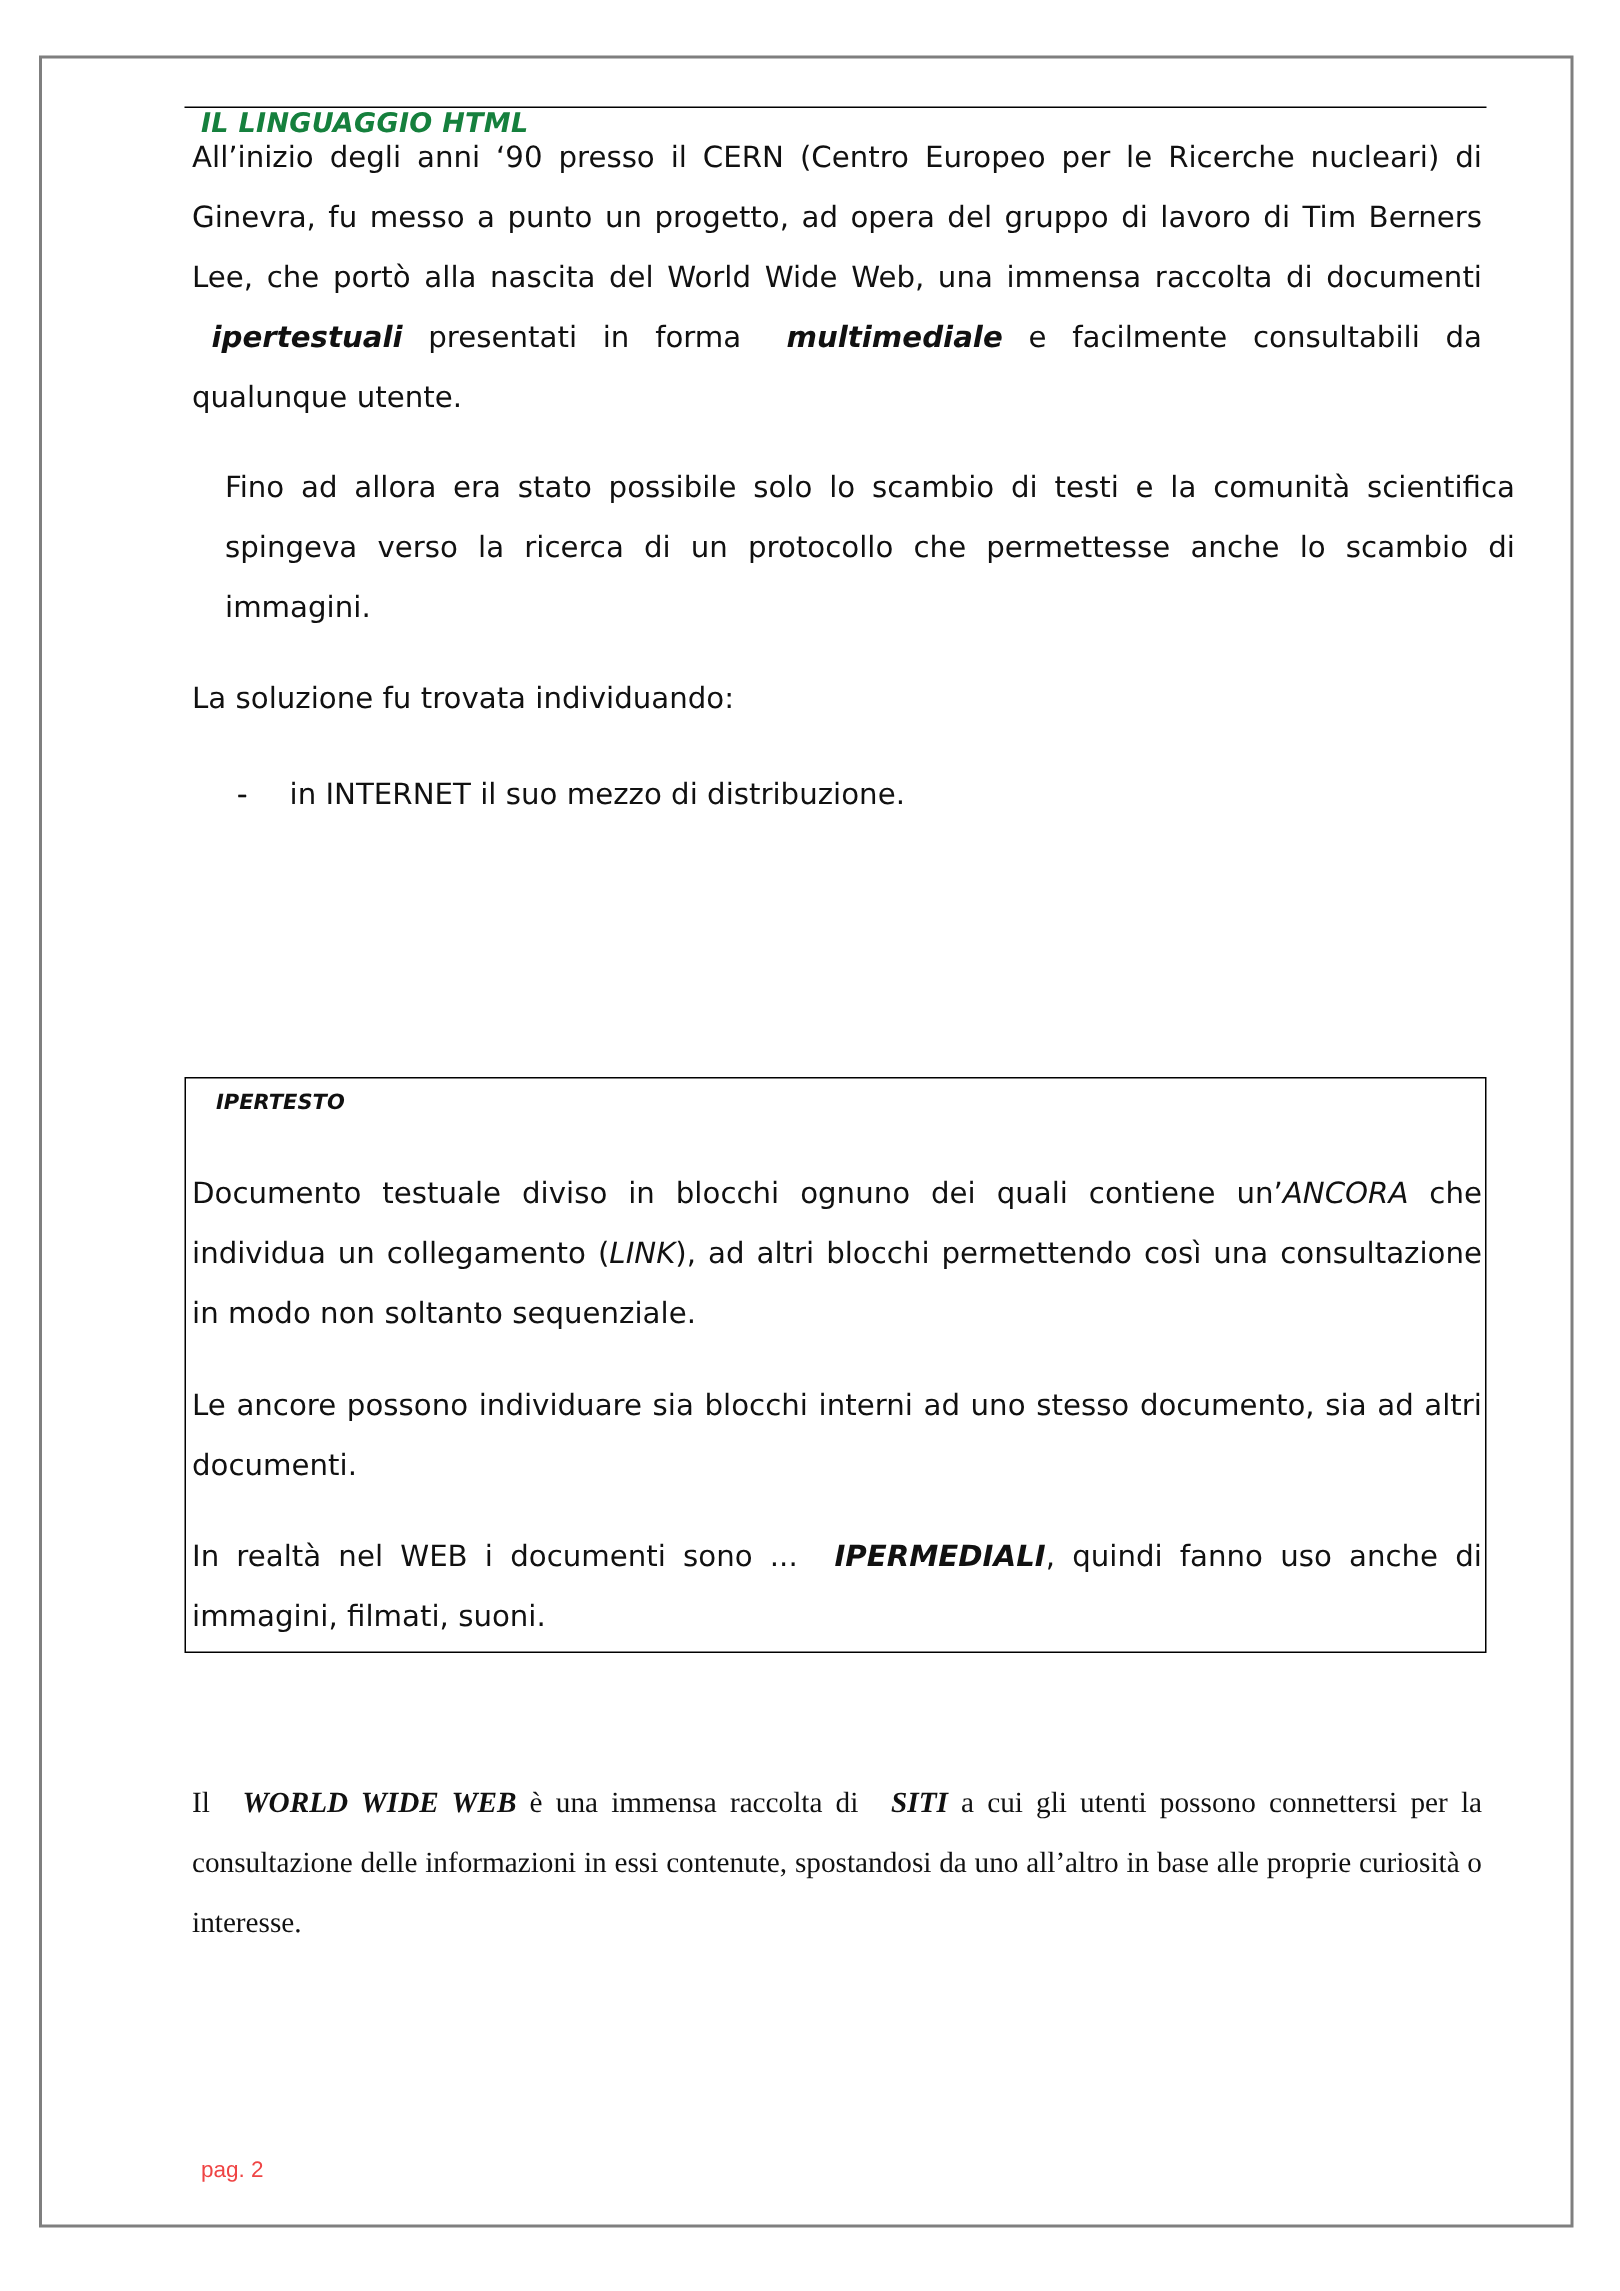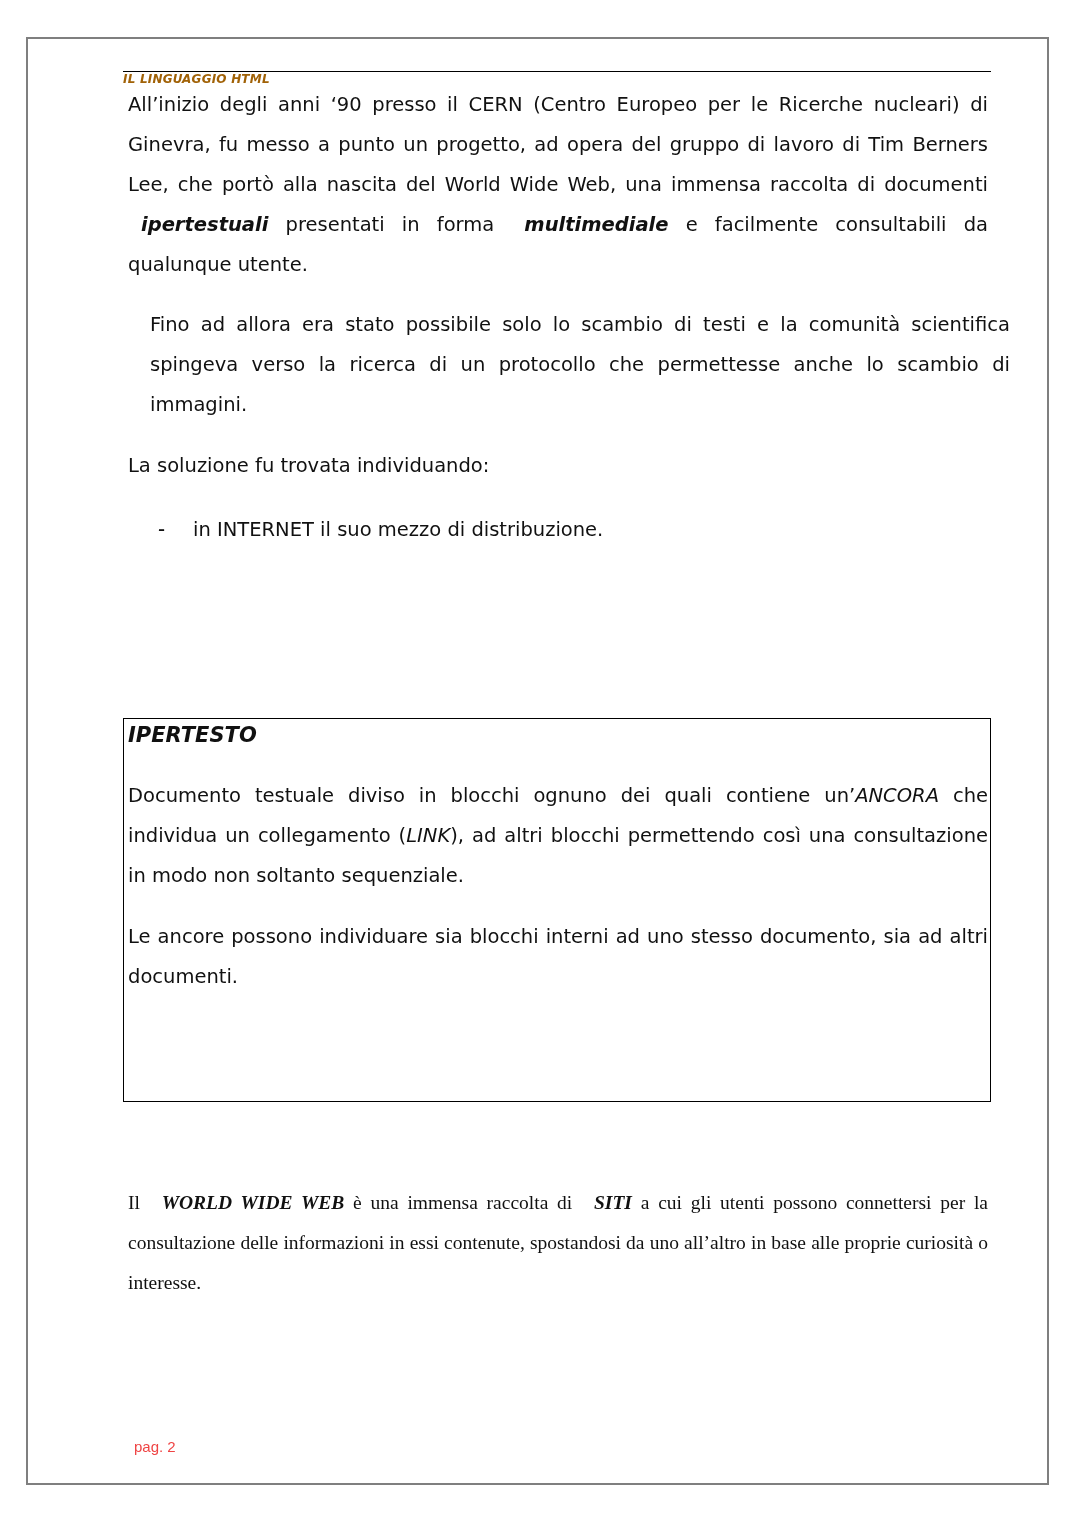--- a/index.html
+++ b/index.html
@@ -1,29 +1,29 @@
 <!DOCTYPE html>
 <html><head>
 <meta charset="utf-8">
 <style>
   html, body { margin: 0; padding: 0; background: #ffffff; }
   body { width: 1080px; height: 1527px; position: relative; overflow: hidden; font-family: "DejaVu Sans", sans-serif; color: #111111; }
   .page-frame { position: absolute; left: 26px; top: 37px; width: 1019px; height: 1444px; border: 2px solid #7f7f7f; box-sizing: content-box; }
   .header-line { position: absolute; left: 123px; top: 71px; width: 868px; height: 0; border-top: 1.5px solid #000; }
-  .header-title { position: absolute; left: 123px; top: 72px; font-family: "DejaVu Sans", sans-serif; font-weight: bold; font-style: italic; font-size: 12px; letter-spacing: 0.2px; color: #a16207; }
+  .header-title { position: absolute; left: 134px; top: 72px; font-family: "DejaVu Sans", sans-serif; font-weight: bold; font-style: italic; font-size: 18px; letter-spacing: 0.2px; color: #15803d; }
   .body-text { font-size: 19.5px; line-height: 40px; text-align: justify; }
   .para { position: absolute; left: 128px; width: 860px; margin: 0; }
   .p1 { top: 85px; }
   .p2 { top: 305px; margin-left: 22px; }
   .p3 { top: 446px; }
   .list { position: absolute; left: 128px; width: 860px; top: 510px; margin: 0; padding: 0; list-style: none; }
   .list li { position: relative; padding-left: 65px; }
   .list li .dash { position: absolute; left: 30px; top: 0; }
   .box { position: absolute; left: 123px; top: 718px; width: 866px; height: 382px; border: 1.5px solid #000; }
-  .box-title { position: absolute; left: 4px; top: 0px; font-weight: bold; font-style: italic; font-size: 21px; line-height: 32px; }
+  .box-title { position: absolute; left: 20px; top: 0px; font-weight: bold; font-style: italic; font-size: 14px; line-height: 32px; }
   .box-para { position: absolute; left: 4px; width: 860px; margin: 0; }
   .bp1 { top: 57px; }
   .bp2 { top: 198px; }
   .bp3 { top: 299px; }
   .p4 { top: 1183px; font-family: Liberation Serif, serif; }
   .bi { font-weight: bold; font-style: italic; margin-left: 13px; }
   .it { font-style: italic; }
   .page-num { position: absolute; left: 134px; top: 1438px; font-family: "Liberation Sans", sans-serif; font-size: 15px; color: #ef4444; }
 </style>
 </head>
@@ -42,17 +42,18 @@
 
 <ul class="list body-text">
   <li><span class="dash">-</span></li>
   <li><span class="dash">-</span><span>in INTERNET il suo mezzo di distribuzione.</span></li>
 </ul>
 
 <div class="box">
   <div class="box-title">IPERTESTO</div>
   <p class="box-para bp2 body-text">Le ancore possono individuare sia blocchi interni ad uno stesso documento, sia ad altri documenti.</p>
   <p class="box-para bp1 body-text"><span>Documento testuale diviso in blocchi ognuno dei quali contiene un’</span><span class="it">ANCORA</span><span> che individua un collegamento (</span><span class="it">LINK</span><span>), ad altri blocchi permettendo così  una consultazione in modo non soltanto sequenziale.</span></p>
+  <p class="box-para bp3 body-text"><span>In realtà nel WEB i documenti sono ... </span><span class="bi">IPERMEDIALI</span><span>, quindi fanno uso anche di immagini, filmati, suoni.</span></p>
 </div>
 
 <p class="para p4 body-text"><span>Il </span><span class="bi">WORLD WIDE WEB</span><span> è una immensa raccolta di </span><span class="bi">SITI</span><span> a cui gli utenti possono connettersi per la consultazione delle informazioni in essi contenute, spostandosi da uno all’altro in base alle proprie curiosità o interesse.</span></p>
 
 <div class="page-num">pag. 2</div>
 
 </body></html>

